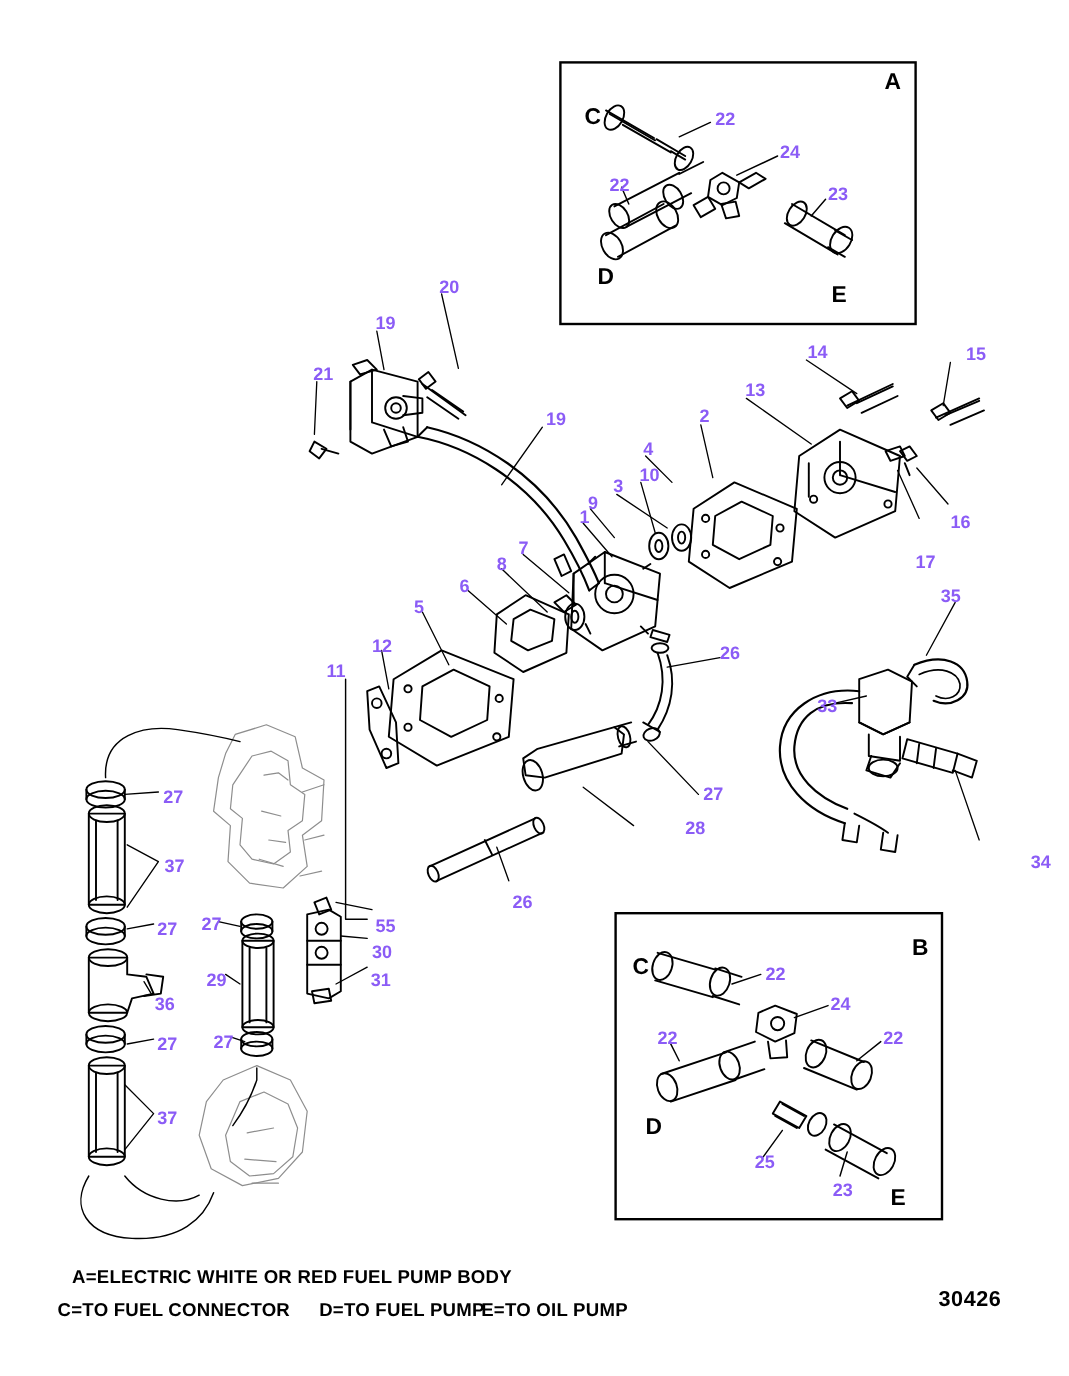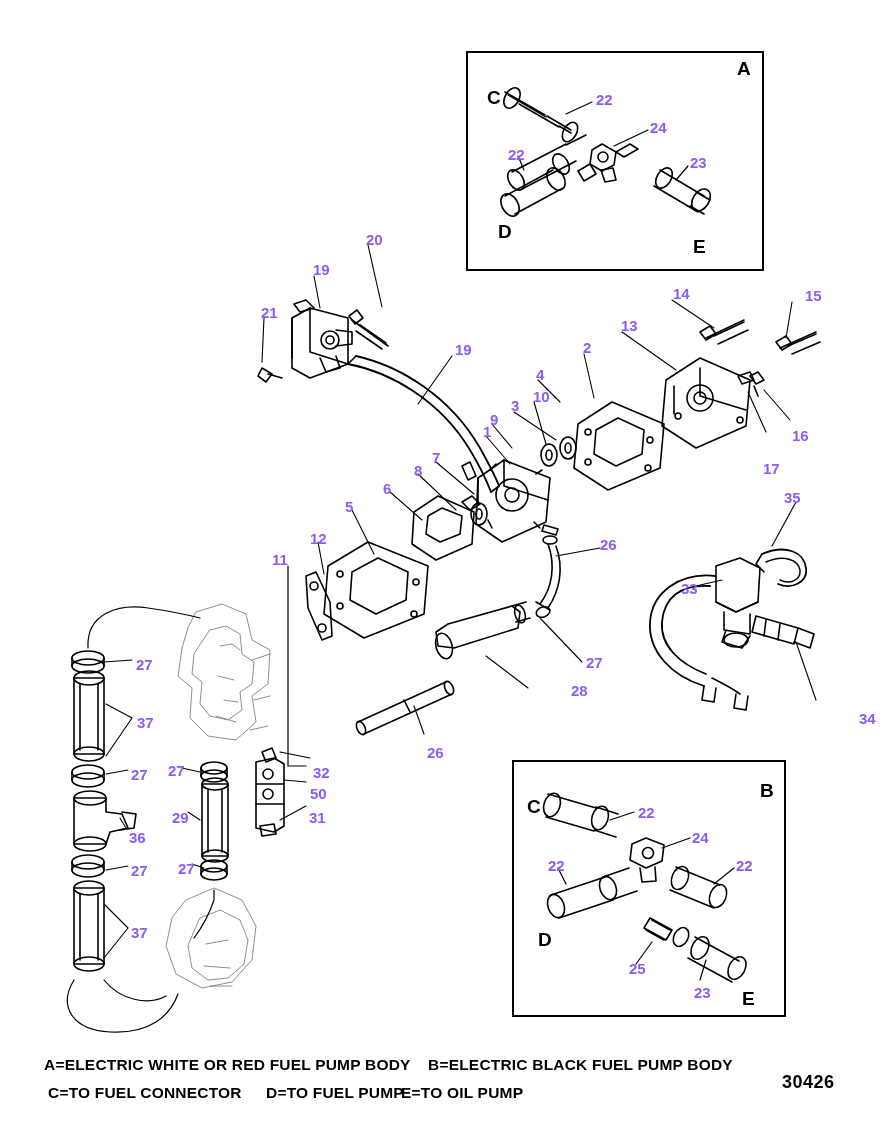--- a/index.html
+++ b/index.html
@@ -468,30 +468,29 @@
   <div class="callout" style="left:784px; top:490px;">35</div>
   <div class="callout" style="left:681px; top:581px;">33</div>
   <div class="callout" style="left:586px; top:655px;">27</div>
   <div class="callout" style="left:531px; top:683px;margin-left:40px;">28</div>
   <div class="callout" style="left:427px; top:745px;">26</div>
   <div class="callout" style="left:817px; top:711px;margin-left:42px;">34</div>
   <div class="callout" style="left:136px; top:657px;">27</div>
   <div class="callout" style="left:137px; top:715px;">37</div>
   <div class="callout" style="left:131px; top:767px;">27</div>
   <div class="callout" style="left:168px; top:763px;">27</div>
-  <div class="callout" style="left:313px; top:765px;">32</div>
-  <div class="callout" style="left:310px; top:786px;">50</div>
+  <div class="callout" style="left:313px; top:765px;">55</div>
+  <div class="callout" style="left:310px; top:786px;">30</div>
   <div class="callout" style="left:309px; top:810px;">31</div>
   <div class="callout" style="left:172px; top:810px;">29</div>
   <div class="callout" style="left:129px; top:830px;">36</div>
   <div class="callout" style="left:131px; top:863px;">27</div>
   <div class="callout" style="left:178px; top:861px;">27</div>
   <div class="callout" style="left:131px; top:925px;">37</div>
 
-  <div class="legend" style="left:44px; top:1056px;text-align:center;">A=ELECTRIC WHITE OR RED FUEL PUMP BODY</div>
-  <div class="legend" style="left:428px; top:1056px;">B=ELECTRIC BLACK FUEL PUMP BODY</div>
+  <div class="legend" style="left:60px; top:1056px;text-align:center;">A=ELECTRIC WHITE OR RED FUEL PUMP BODY</div>
   <div class="legend" style="left:48px; top:1084px;">C=TO FUEL CONNECTOR</div>
   <div class="legend" style="left:266px; top:1084px;">D=TO FUEL PUMP</div>
   <div class="legend" style="left:401px; top:1084px;">E=TO OIL PUMP</div>
 
   <div class="partnum" style="left:782px; top:1072px;">30426</div>
 
 </div>
 
 </body></html>

